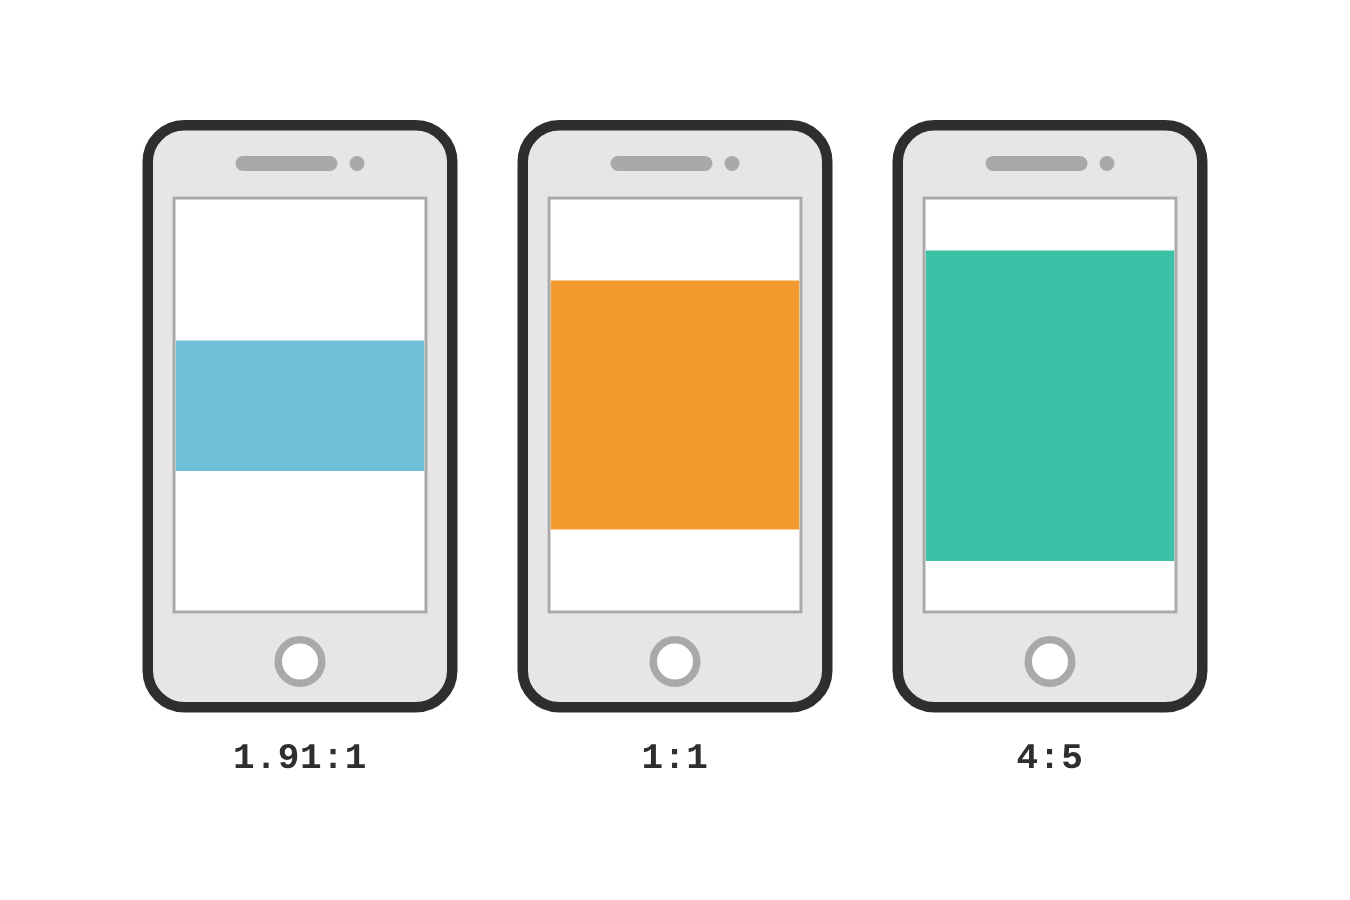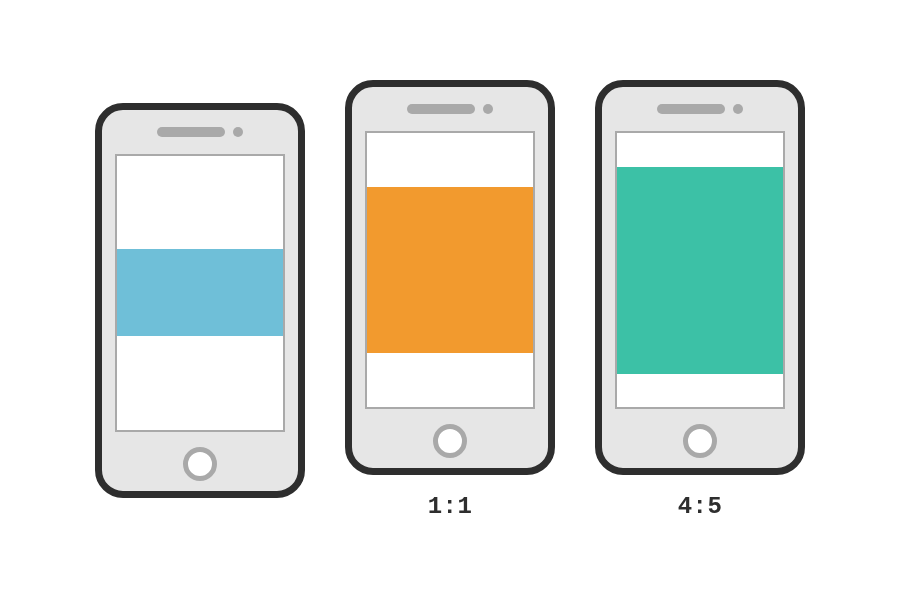--- a/index.html
+++ b/index.html
@@ -106,20 +106,21 @@
   <div class="phone">
     <div class="speaker-area">
       <span class="speaker"></span>
       <span class="camera"></span>
     </div>
     <div class="screen">
       <div class="aspect-box aspect-191-1"></div>
     </div>
     <div class="home-button"></div>
   </div>
+  <div class="label">1.91:1</div>
 </div>
 
 <div class="phone-container">
   <div class="phone">
     <div class="speaker-area">
       <span class="speaker"></span>
       <span class="camera"></span>
     </div>
     <div class="screen">
       <div class="aspect-box aspect-1-1"></div>

